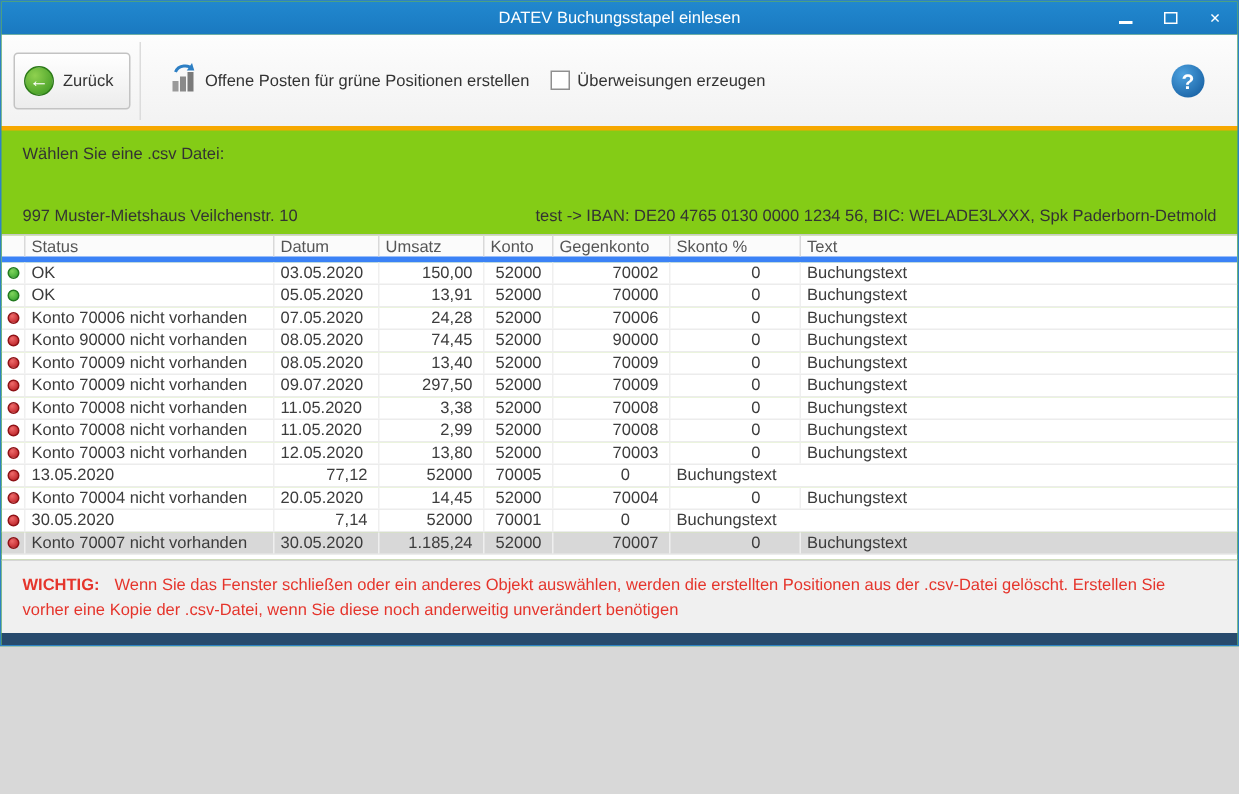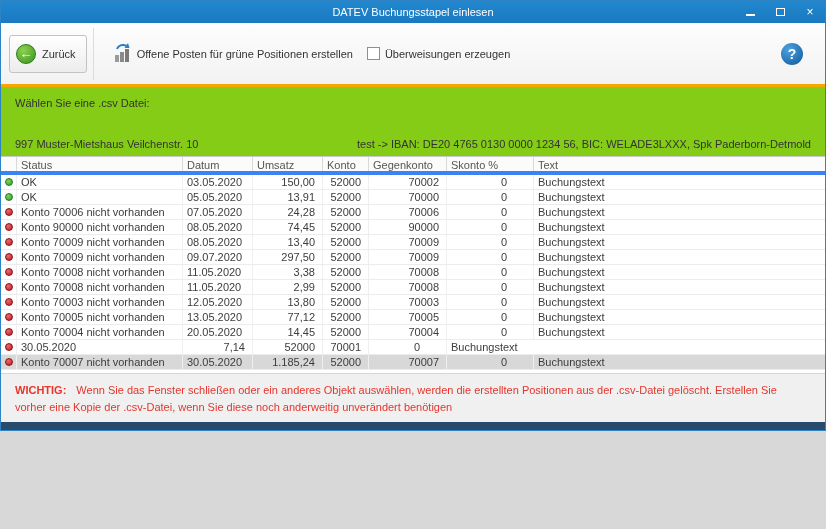--- a/index.html
+++ b/index.html
@@ -296,21 +296,20 @@
             <span class="td num">13,80</span>
             <span class="td num">52000</span>
             <span class="td num">70003</span>
             <span class="td num skonto">0</span>
             <span class="td">Buchungstext</span>
           </div>
           <div class="tr">
             <span class="td dotcell">
               <i class="dot red"></i>
             </span>
-            <span class="td">Konto 70005 nicht vorhanden</span>
             <span class="td">13.05.2020</span>
             <span class="td num">77,12</span>
             <span class="td num">52000</span>
             <span class="td num">70005</span>
             <span class="td num skonto">0</span>
             <span class="td">Buchungstext</span>
           </div>
           <div class="tr">
             <span class="td dotcell">
               <i class="dot red"></i>

